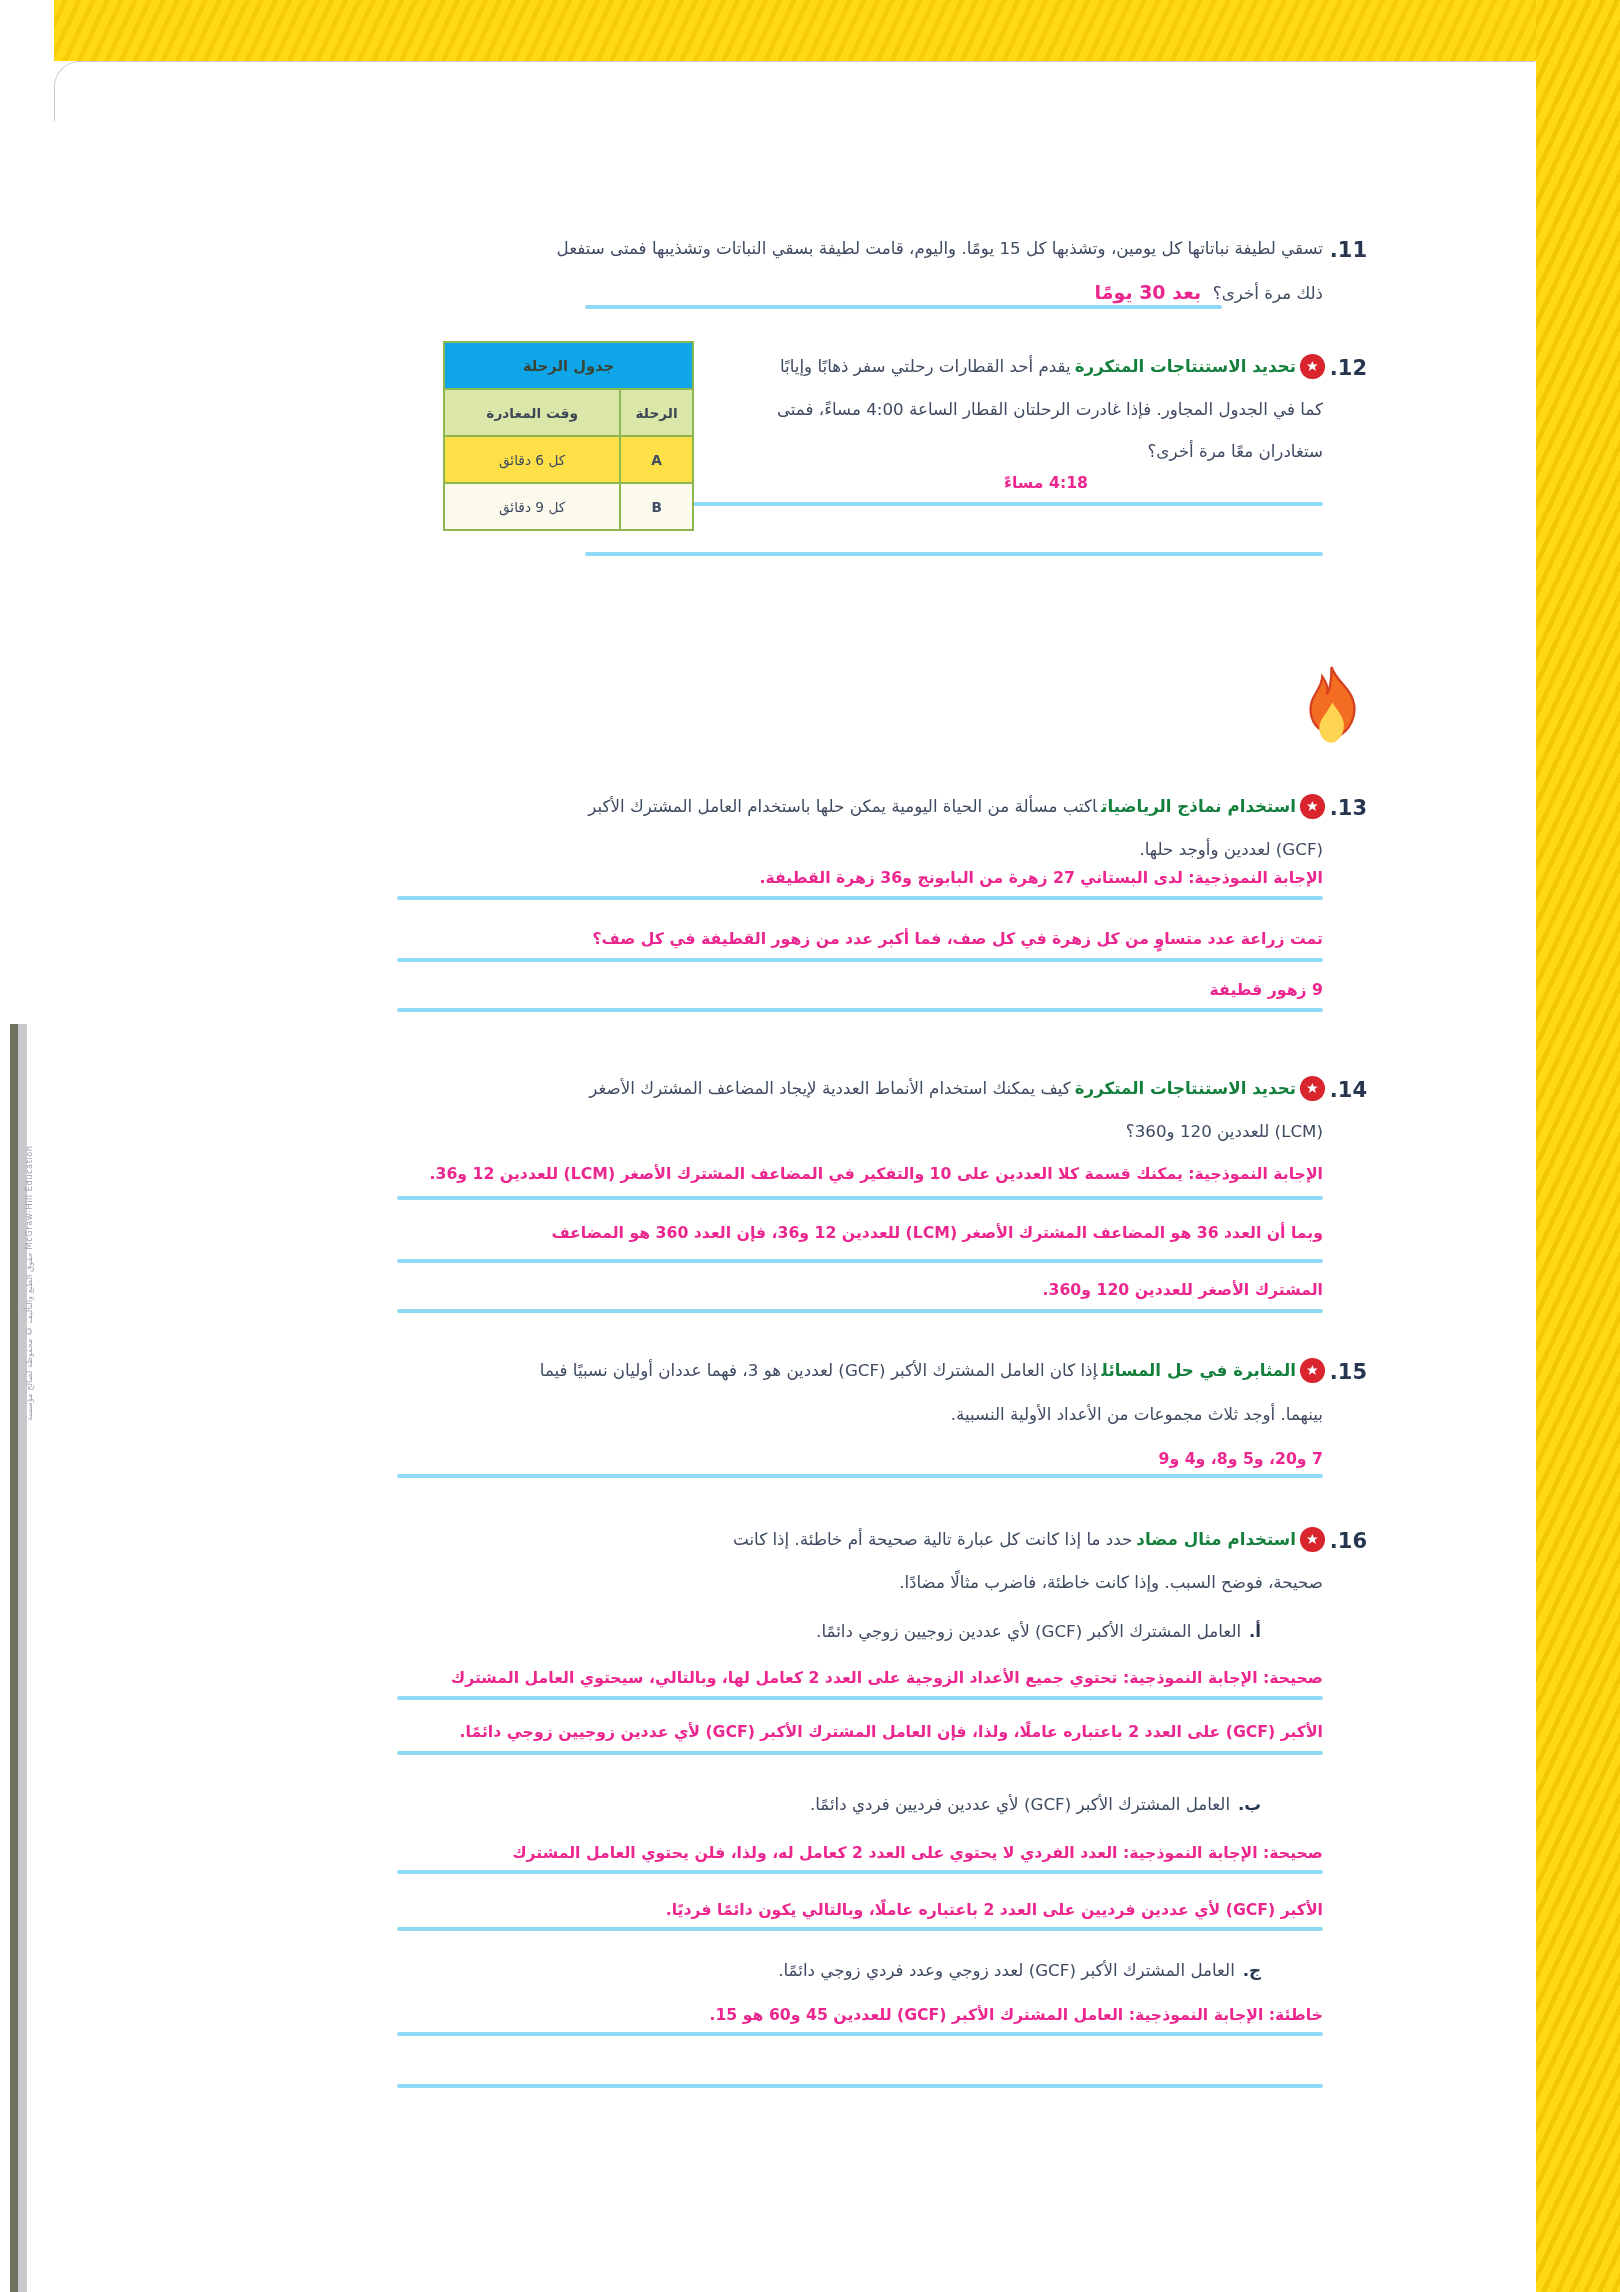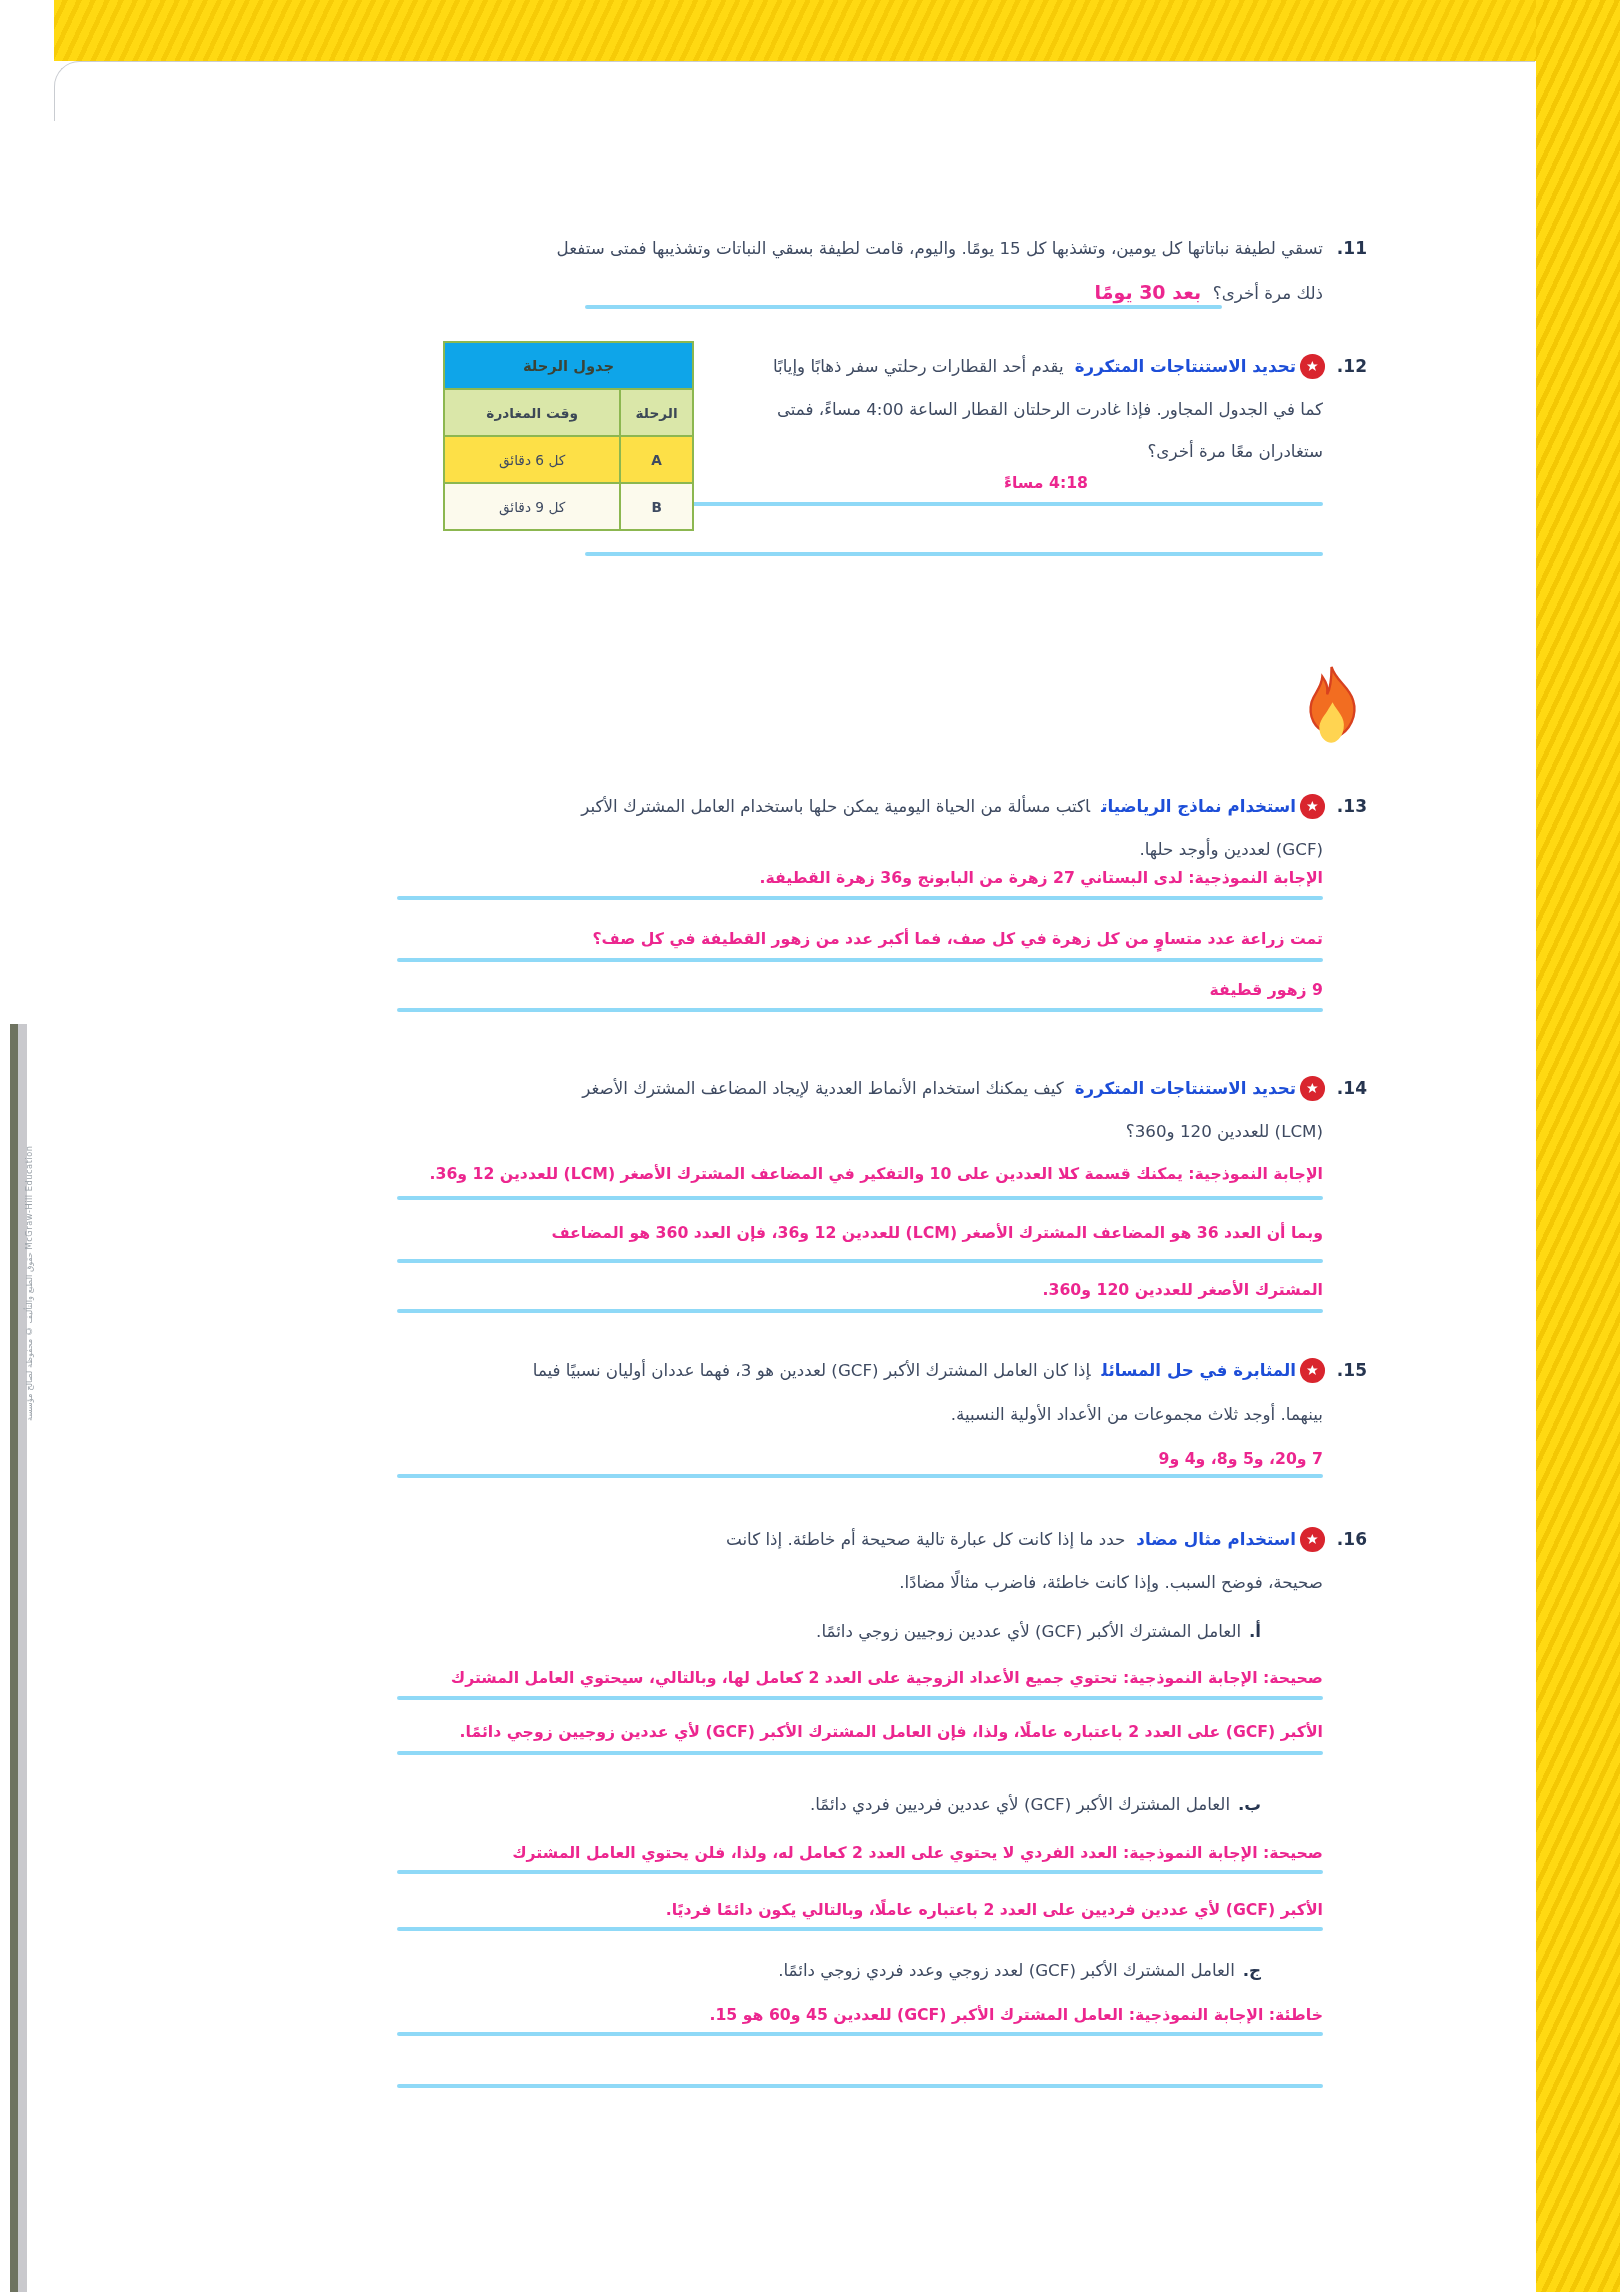--- a/index.html
+++ b/index.html
@@ -14,23 +14,23 @@
     background:repeating-linear-gradient(115deg,#ffd912 0 7.8px,#f3c704 7.8px 12.7px);}
   .page-corner{position:absolute;left:54px;top:61px;width:1480px;height:59px;
     border-top:1.5px solid #c9ccd1;border-left:1.5px solid #c9ccd1;border-top-left-radius:25.5px;}
   .spine-dark{position:absolute;left:9.8px;top:1024px;width:7.8px;height:1268px;background:#6e7360;}
   .spine-light{position:absolute;left:17.6px;top:1024px;width:9.8px;height:1268px;background:#c9c9cd;}
   .copyright{position:absolute;left:23.5px;top:1127px;height:294px;writing-mode:vertical-rl;
     transform:rotate(180deg);font-size:8.3px;color:#9aa1a8;letter-spacing:0.5px;white-space:nowrap;}
   
   .line{position:absolute;white-space:nowrap;direction:rtl;text-align:center;
     font-size:16.7px;color:#3e4a61;line-height:1.25;}
-  .line b{color:#1d4ed8;margin-left:11px;}
+  .line b{color:#15803d;margin-left:4px;}
   .num{position:absolute;white-space:nowrap;direction:rtl;font-weight:bold;
-    font-size:17px;color:#263550;margin-left:16px;}
+    font-size:21px;color:#263550;margin-left:16px;}
   .pink{position:absolute;white-space:nowrap;direction:rtl;text-align:right;
     font-size:15.7px;font-weight:bold;color:#ec268f;}
   .pink-inline{color:#ec268f;font-weight:bold;font-size:19px;margin-right:11.8px;}
   .bline{position:absolute;height:3.9px;background:#8fd9f7;border-radius:2px;}
   .badge{position:absolute;width:24.5px;height:24.5px;border-radius:50%;background:#d9252e;
     display:flex;align-items:center;justify-content:center;}
   
   .trip-table{position:absolute;left:443px;top:341px;width:251px;border-collapse:collapse;
     direction:rtl;font-size:13.7px;color:#3e4a61;}
   .trip-table th,.trip-table td{border:2px solid #8cb750;text-align:center;height:45px;padding:0 3.9px;}

